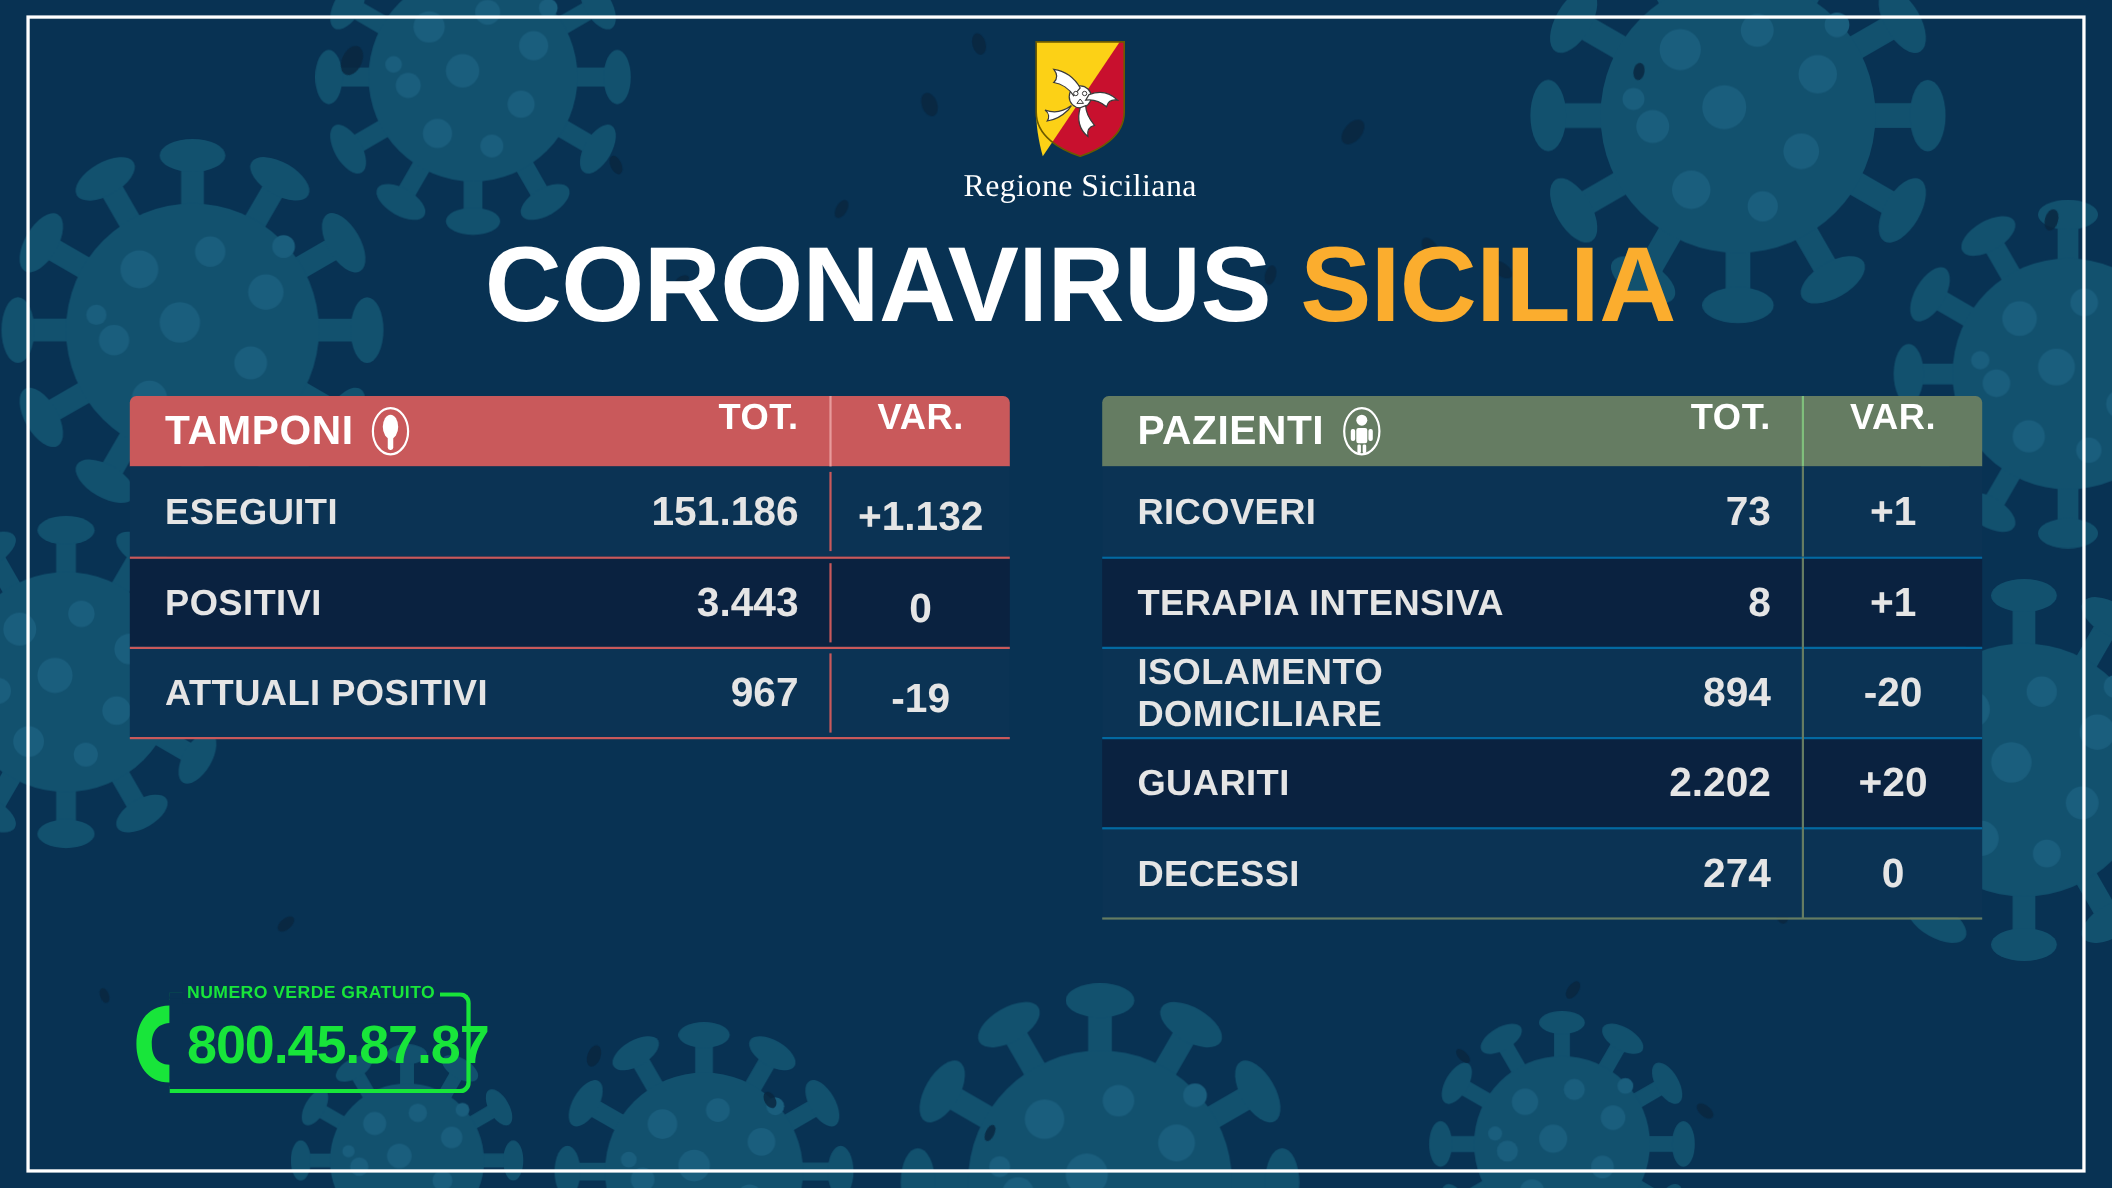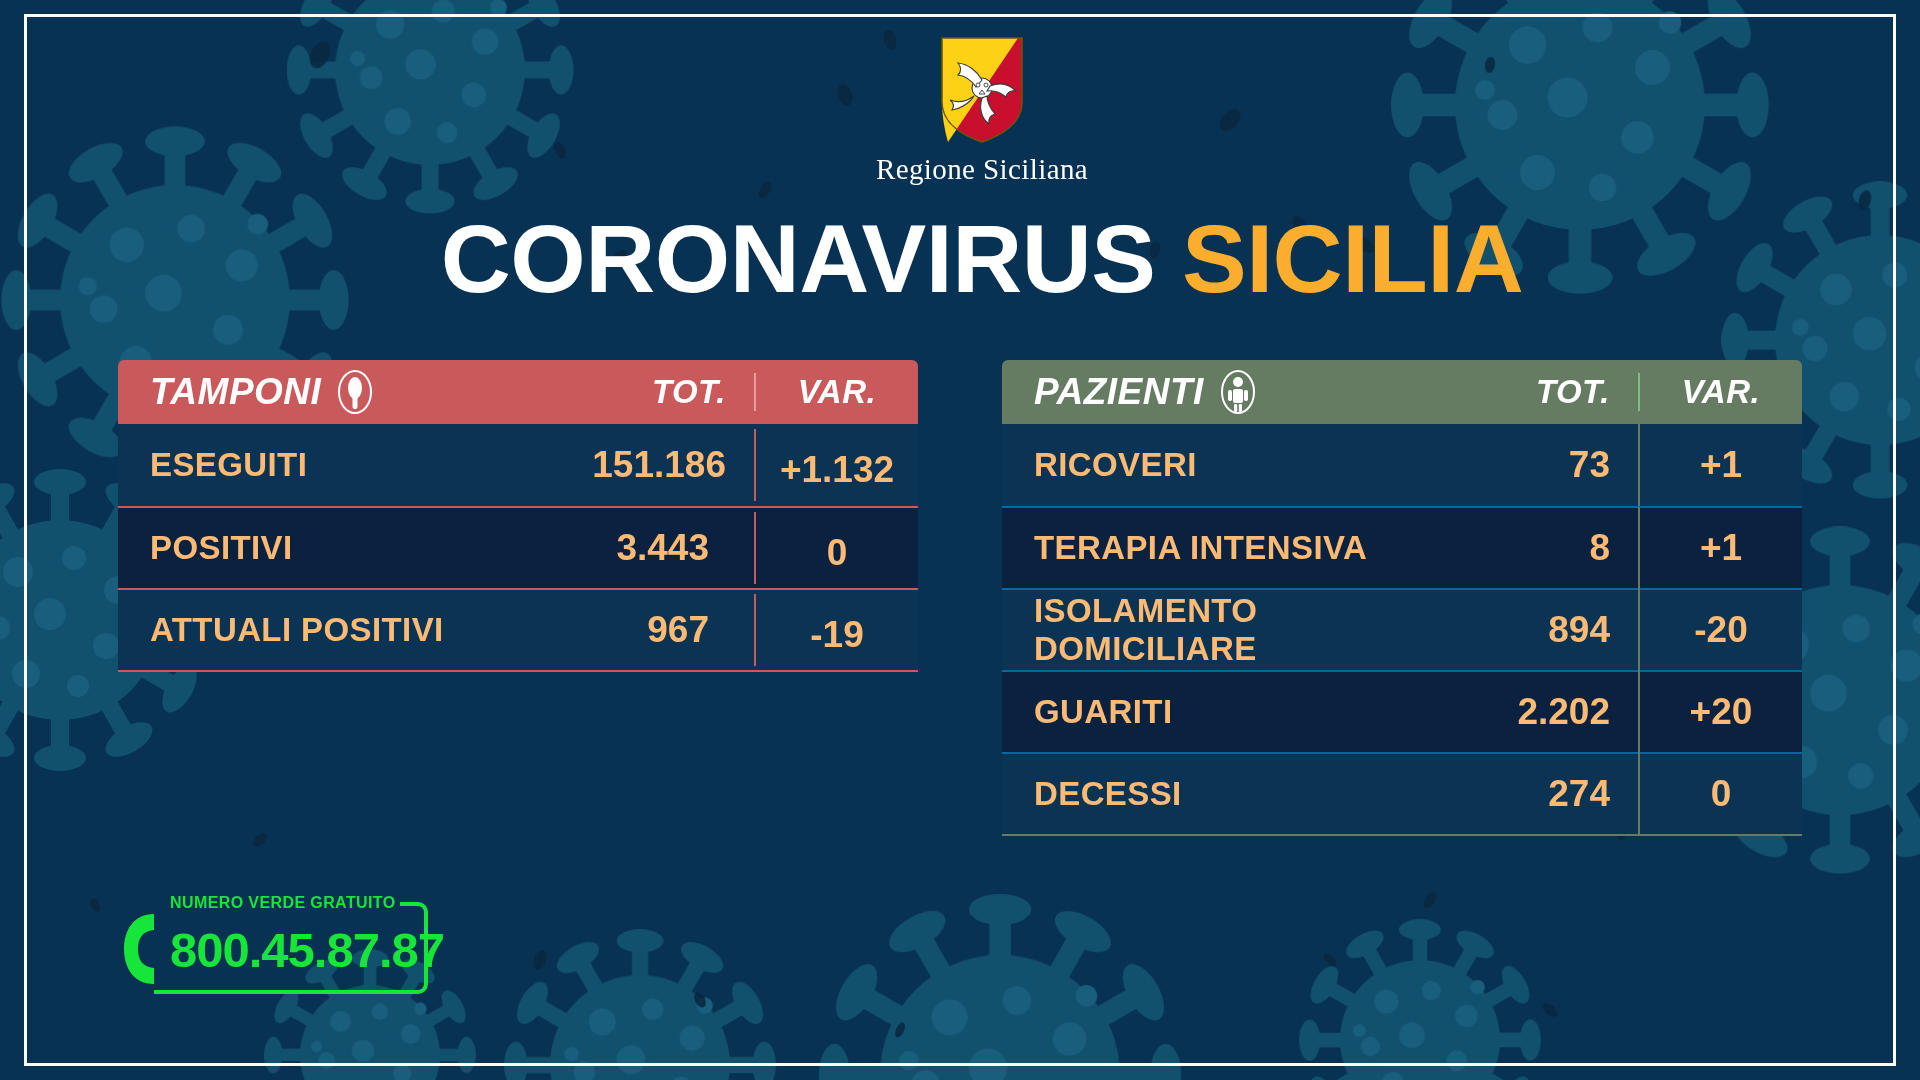--- a/index.html
+++ b/index.html
@@ -51,55 +51,54 @@
   .tables {
     position:absolute;
     top:360px; left:0; right:0;
     display:flex;
     justify-content:space-between;
     padding:0 118px;
   }
   .table { width:800px; }
 
   .thead {
-    display:flex; align-items:center;
+    display:flex; 
     height:64px;
     border-radius:6px 6px 0 0;
     color:#ffffff;
     font-size:37px;
     font-weight:bold;
     letter-spacing:0.5px;
-    font-style:italic;
   }
   .thead.red   { background:#C9595B; }
   .thead.green { background:#657C62; }
 
   .th-name { flex:1; display:flex; align-items:center; padding-left:32px; gap:14px; }
   .th-tot  { width:198px; text-align:right; padding-right:28px; font-size:33px; }
   .th-var  { width:164px; text-align:center; font-size:33px; }
   .thead.red  .th-var { border-left:2px solid #e79a9b; }
   .thead.green .th-var{ border-left:2px solid #7fbf7c; }
 
   .hicon { width:40px; height:46px; flex:0 0 auto; }
 
   .trow {
     display:flex; align-items:center;
     height:82px;
-    color:#fdba74;
+    color:#e5e5e5;
     font-weight:bold;
   }
   .trow.alt  { background:#0A2240; }
   .trow.base { background:#0B3354; }
 
   .td-name { flex:1; padding-left:32px; font-size:33px; letter-spacing:0.4px; }
   .td-tot  { width:198px; text-align:right; padding-right:28px; font-size:37px; }
   .td-var  { width:164px; text-align:center; font-size:37px; }
 
   .table.red  .trow + .trow,
-  .table.red  .trow:first-of-type { border-top:2px solid #C9595B;gap:17px; }
+  .table.red  .trow:first-of-type { border-top:2px solid #C9595B; }
   .table.red  .tfoot { border-top:2px solid #C9595B; height:0; }
   .table.red  .td-var { border-left:2px solid #C9595B; height:72px; line-height:82px; }
   .table.red  .trow:first-of-type { border-top:none; }
 
   .table.green .trow + .trow { border-top:2px solid #0369a1; }
   .table.green .tfoot { border-top:2px solid #657C62; height:0; }
   .table.green .td-var { border-left:2px solid #657C62; height:82px; line-height:82px; }
 
   
   .numverde {

